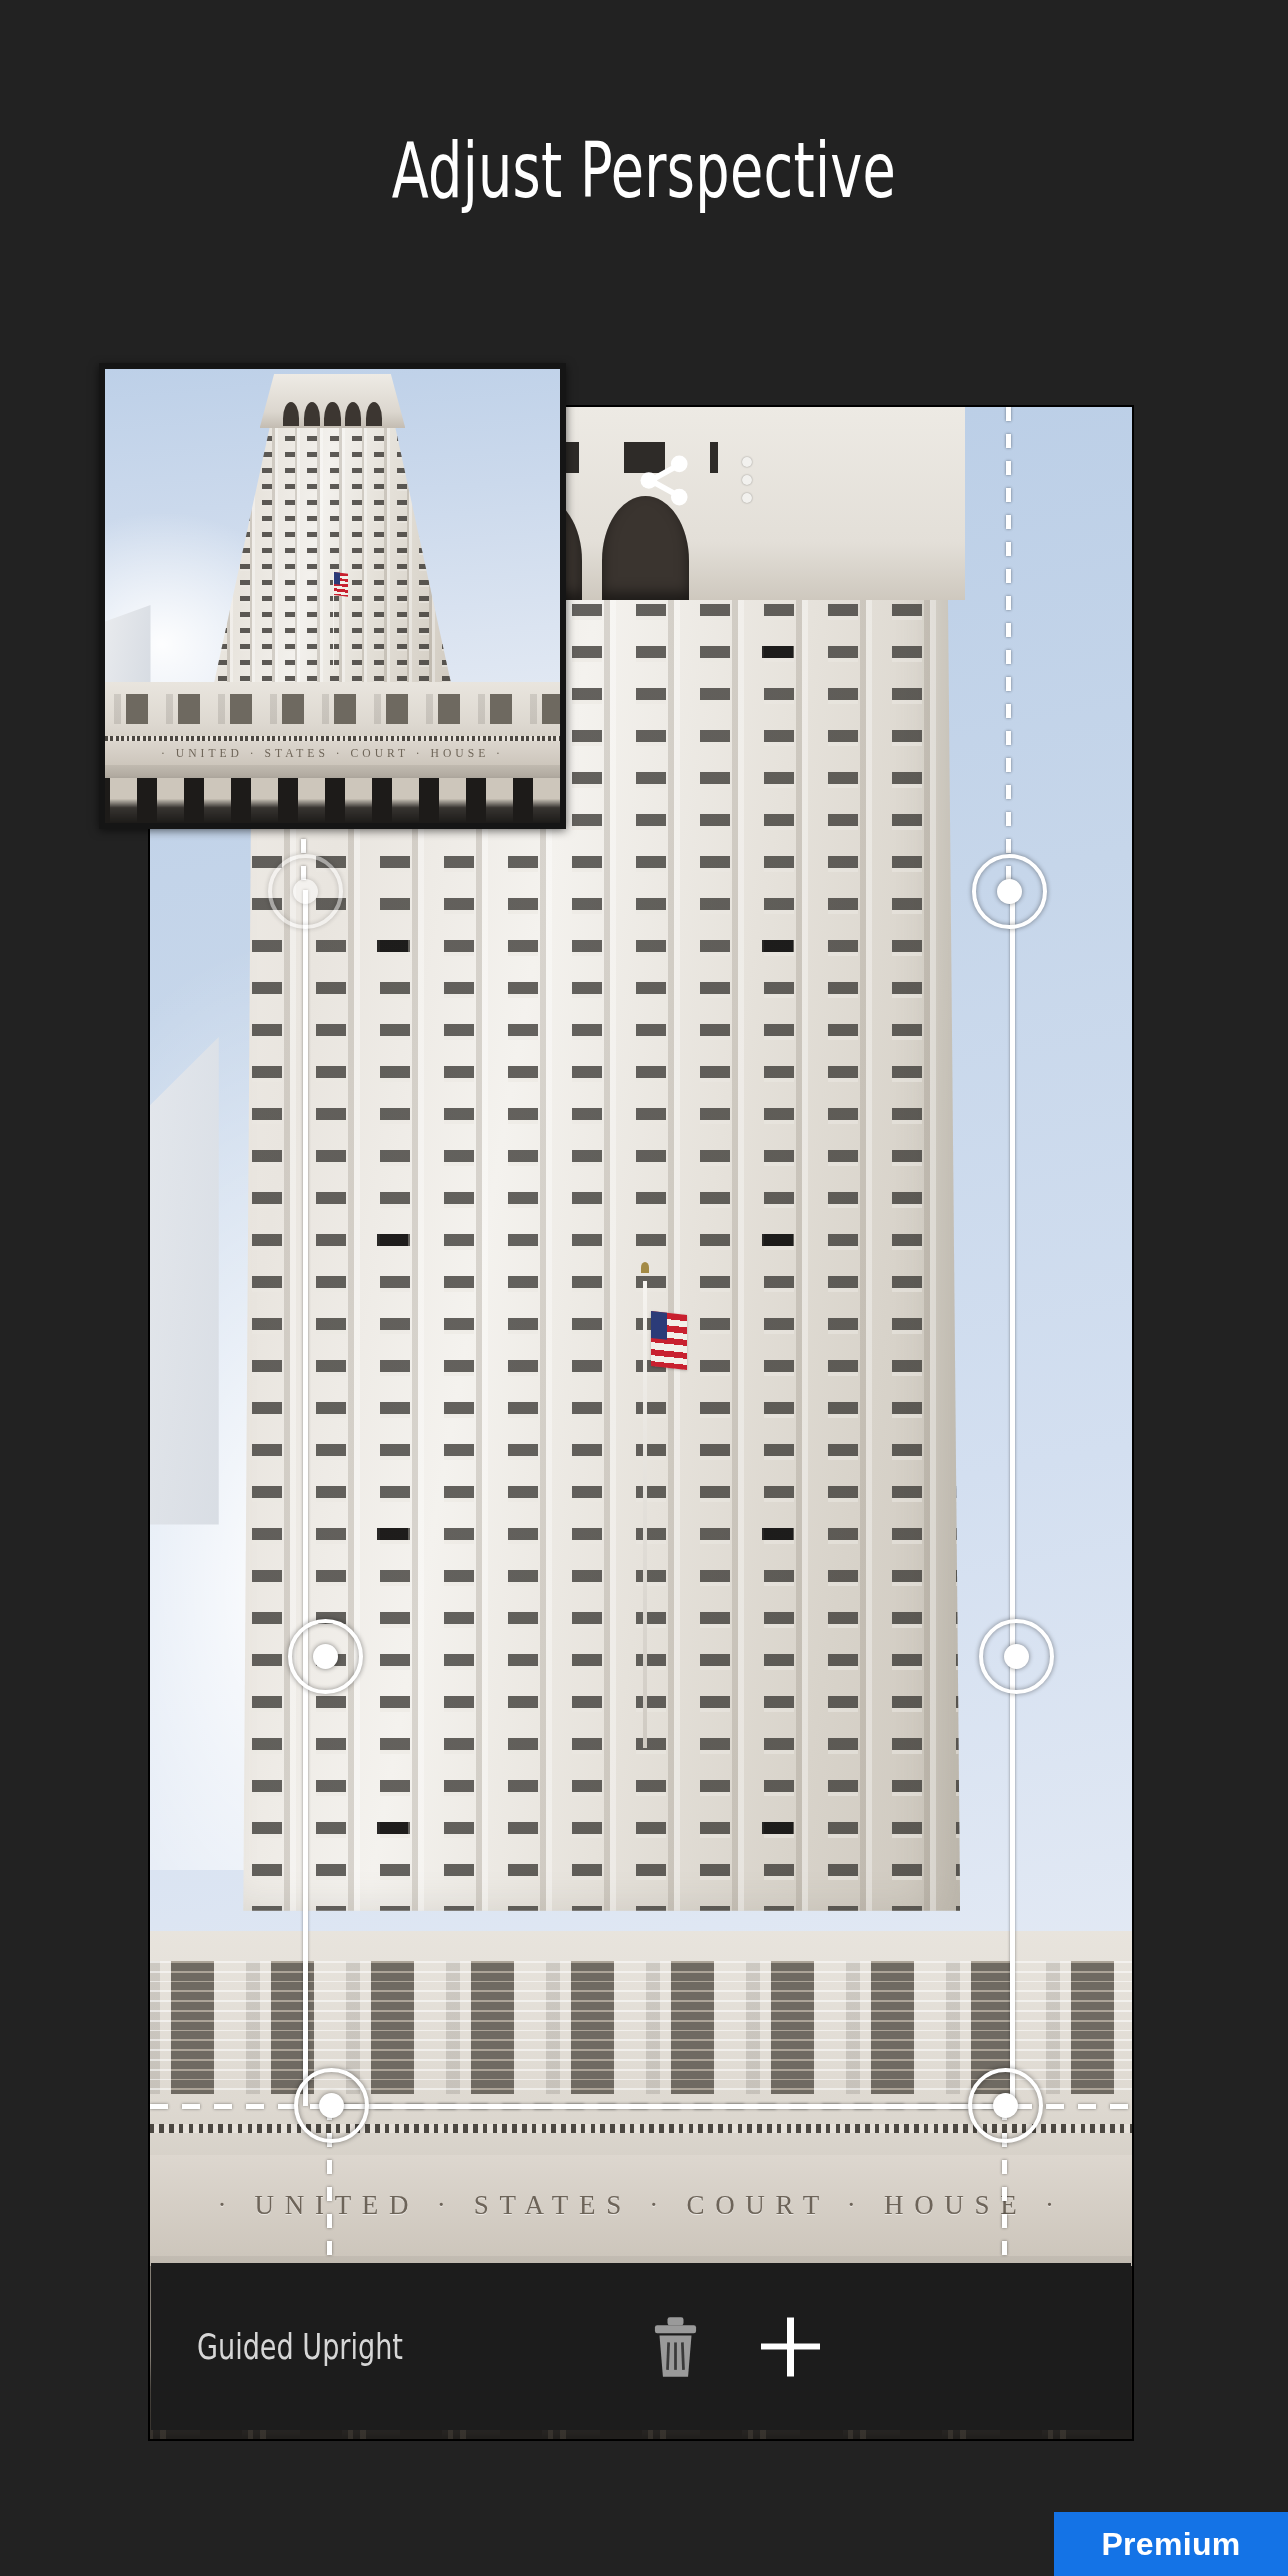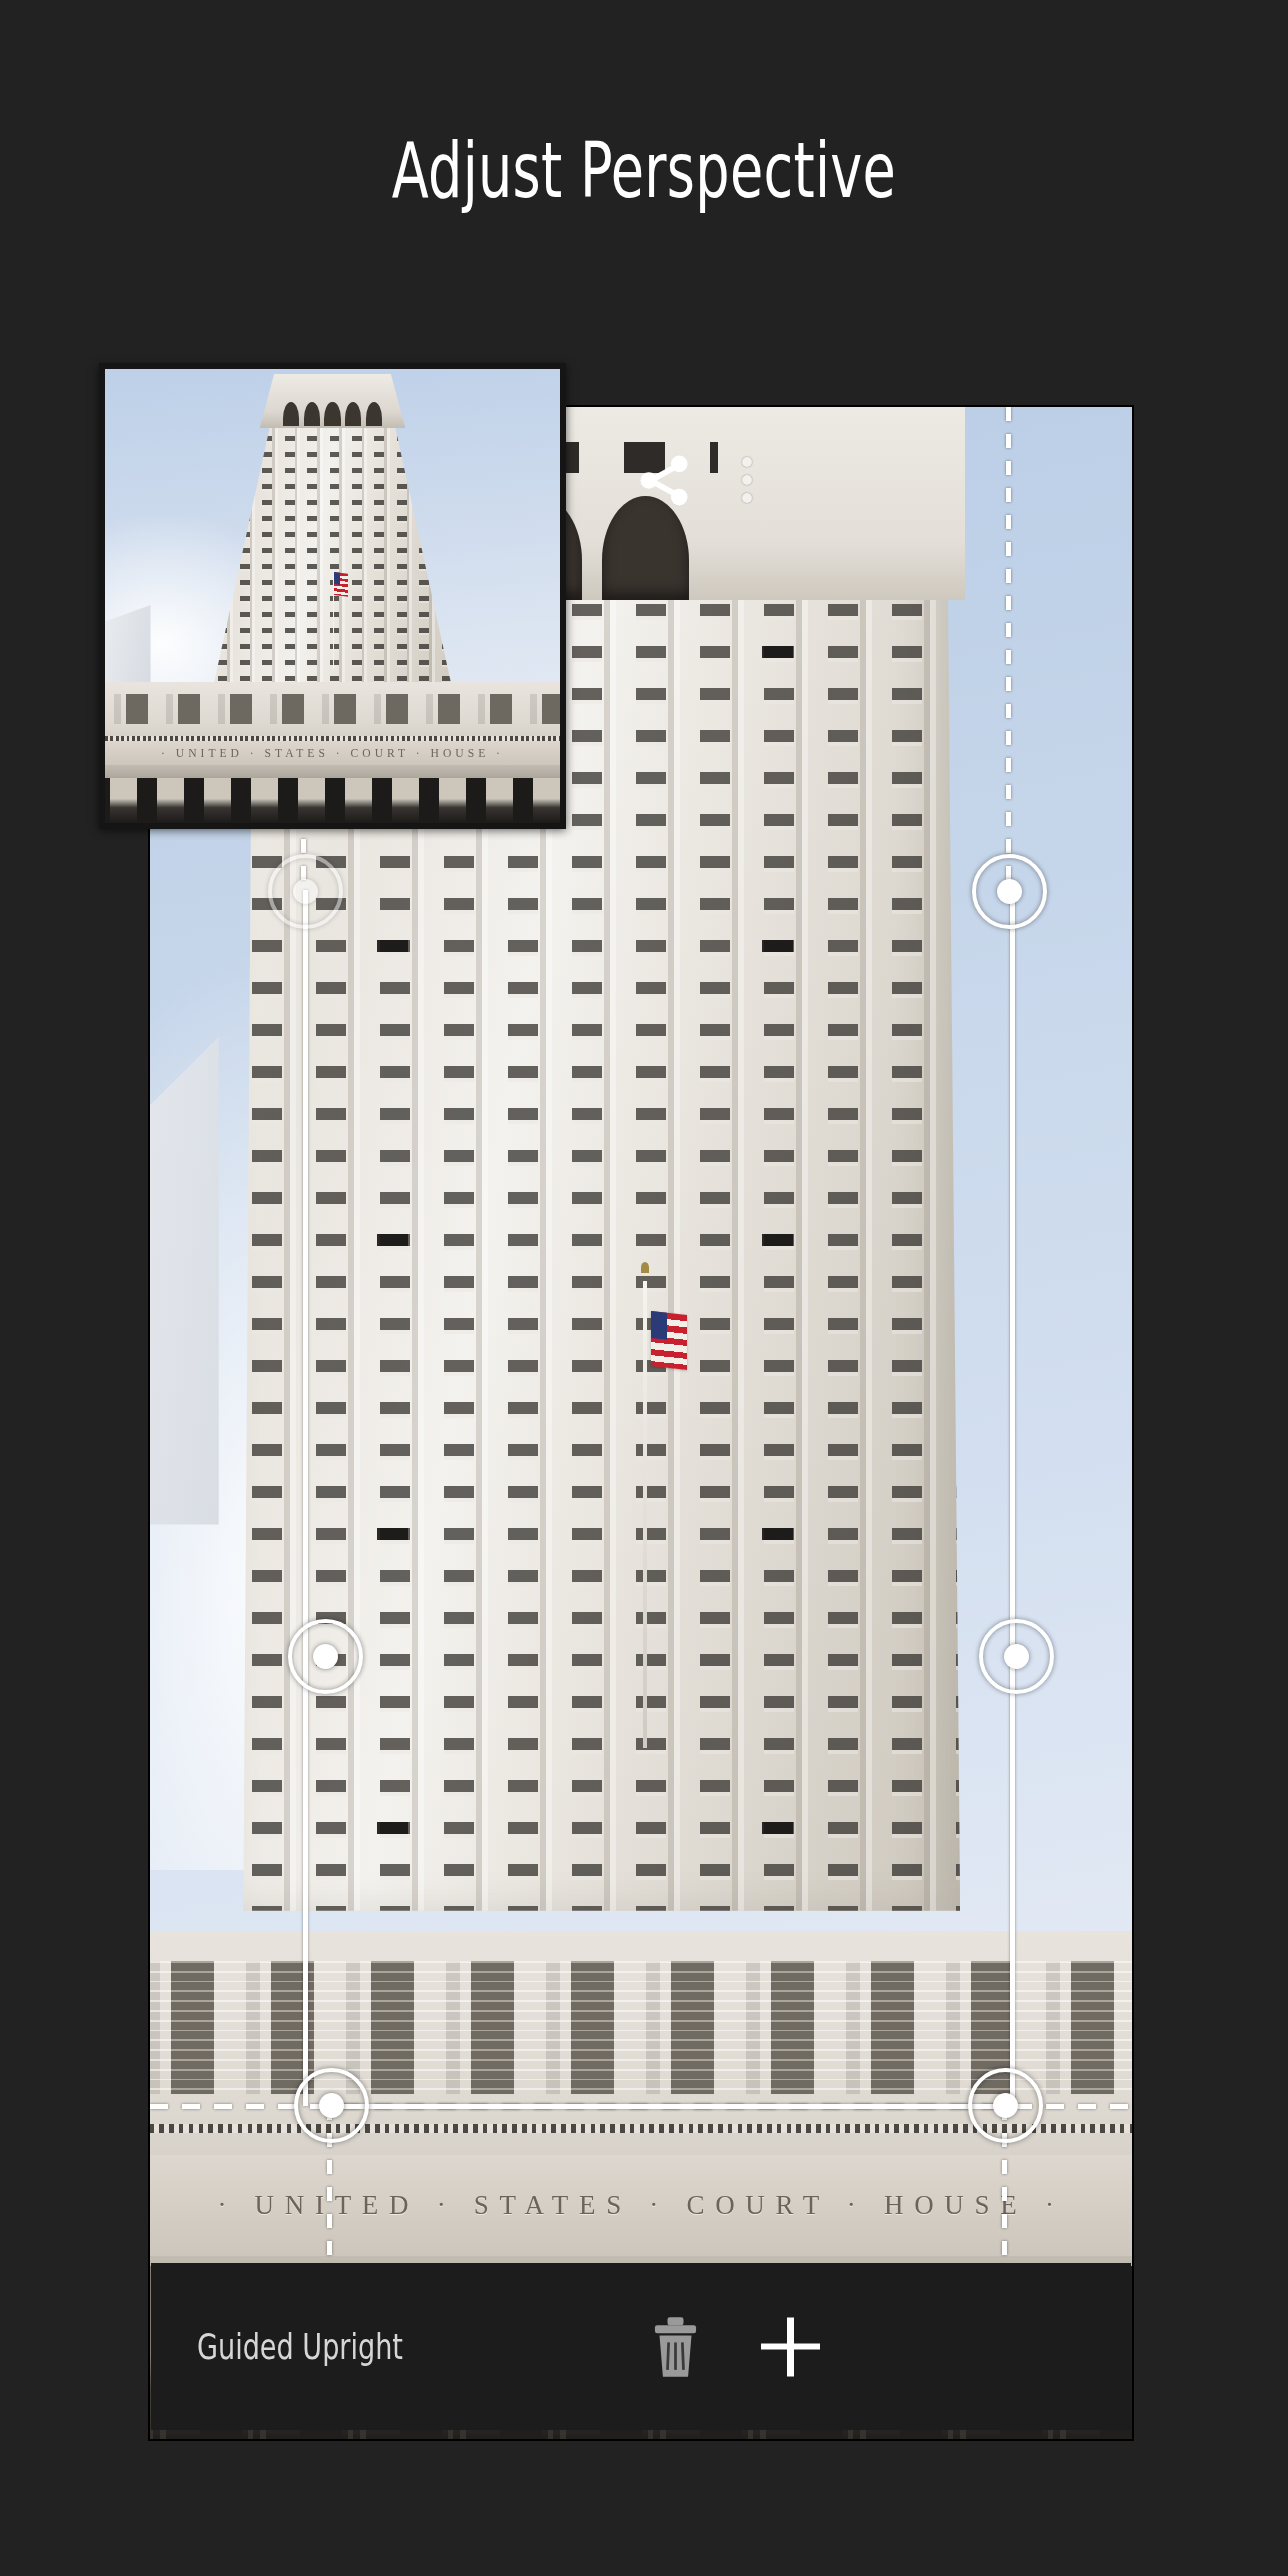--- a/index.html
+++ b/index.html
@@ -607,15 +607,18 @@
         <div class="t-frieze">
           <span class="t-inscription">· UNITED · STATES · COURT · HOUSE ·</span>
         </div>
         <div class="t-caps">
           <div class="t-caps-row"></div>
         </div>
       </div>
     </div>
   </div>
 
+  <div class="premium">
+    <span class="premium-label">Premium</span>
+  </div>
 
 </div>
 
 
 </body></html>

